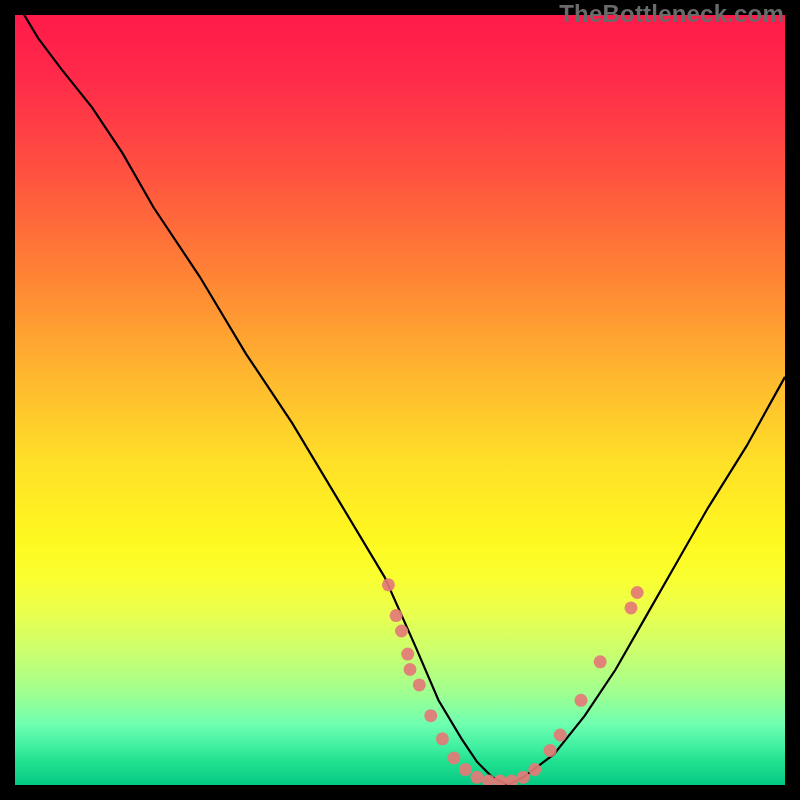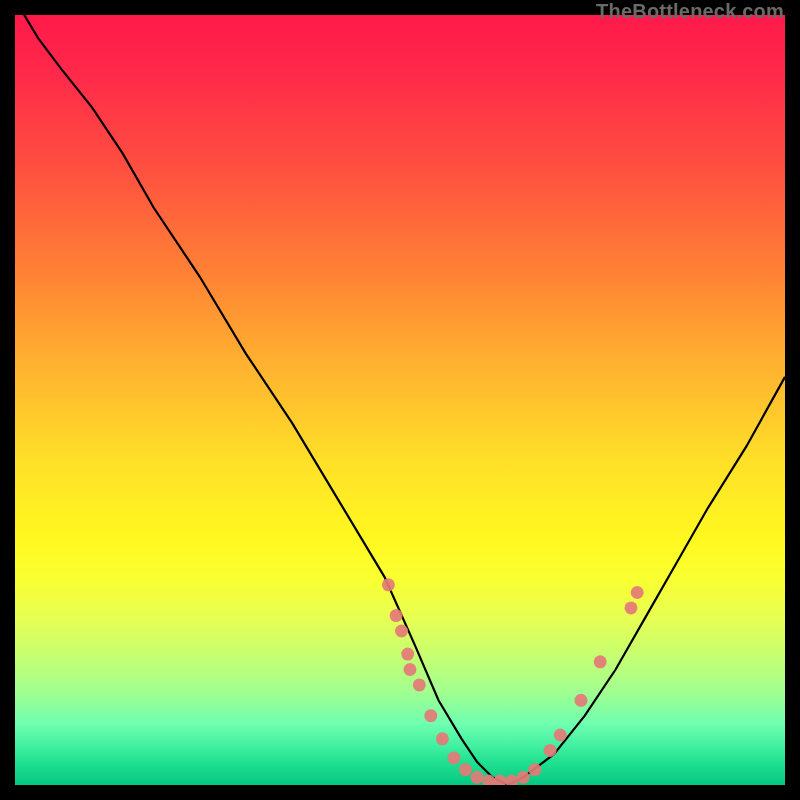--- a/index.html
+++ b/index.html
@@ -35,21 +35,21 @@
     top: 15px;
     width: 770px;
     height: 770px;
     pointer-events: none;
   }
   .watermark {
     position: absolute;
     top: 0px;
     right: 16px;
     font-family: Arial, Helvetica, sans-serif;
-    font-size: 20px;
+    font-size: 24px;
     font-weight: bold;
     color: #6a6a6a;
     letter-spacing: 0.2px;
   }
   .dots {
     position: absolute;
     left: 15px;
     top: 15px;
     width: 770px;
     height: 770px;

